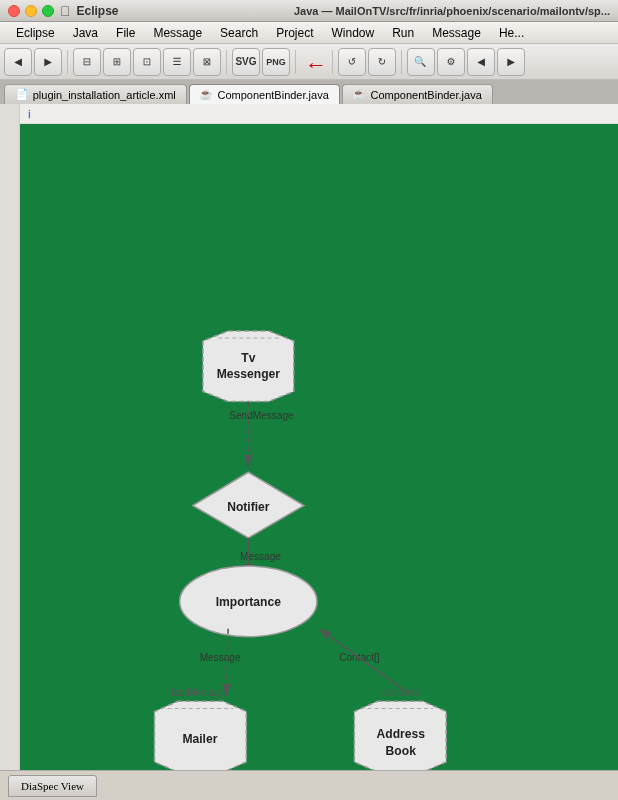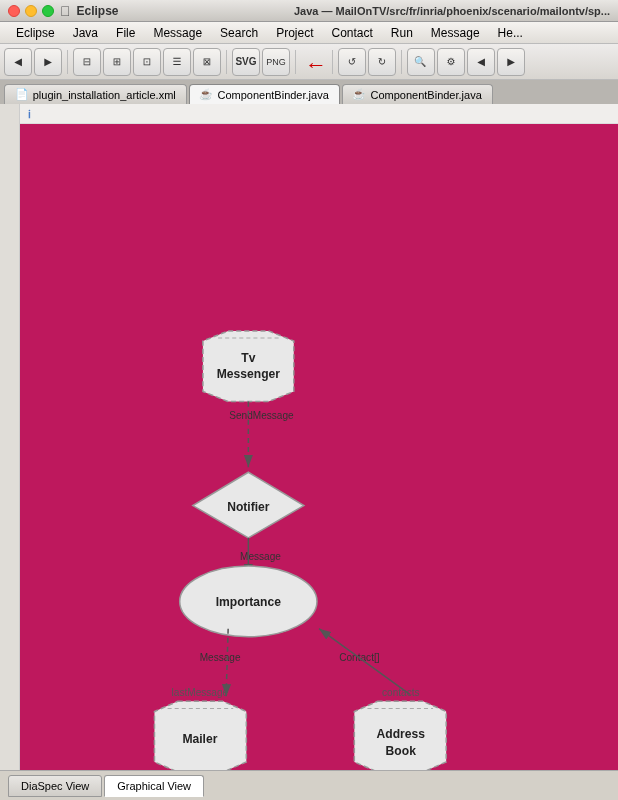--- a/index.html
+++ b/index.html
@@ -138,21 +138,21 @@
       gap: 4px;
     }
     .info-icon {
       color: #4a7cc7;
       font-weight: bold;
     }
 
     
     .diagram-canvas {
       flex: 1;
-      background: #be185d;
+      background: #15803d;
       position: relative;
       overflow: hidden;
     }
 
     
     .diagram-svg {
       position: absolute;
       top: 0;
       left: 0;
       width: 100%;
@@ -172,20 +172,21 @@
     .bottom-tab {
       height: 22px;
       padding: 0 12px;
       background: linear-gradient(to bottom, #e8e6e3, #d0cdc8);
       border: 1px solid #999;
       border-radius: 3px 3px 0 0;
       font-size: 11px;
       display: flex;
       align-items: center;
       cursor: pointer;
+      font-family: Liberation Serif, serif;
     }
     .bottom-tab-active {
       background: white;
       border-bottom-color: white;
     }
     .left-sidebar {
       width: 20px;
       background: #e0ddd8;
       border-right: 1px solid #ccc;
     }
@@ -204,38 +205,38 @@
   <span class="title-bar-text">Java — MailOnTV/src/fr/inria/phoenix/scenario/mailontv/sp...</span>
 </div>
 
 <div class="menu-bar">
   <div class="menu-item">Eclipse</div>
   <div class="menu-item">Java</div>
   <div class="menu-item">File</div>
   <div class="menu-item">Message</div>
   <div class="menu-item">Search</div>
   <div class="menu-item">Project</div>
-  <div class="menu-item">Contact</div>
+  <div class="menu-item">Window</div>
   <div class="menu-item">Run</div>
   <div class="menu-item">Message</div>
   <div class="menu-item">He...</div>
 </div>
 
 <div class="toolbar">
   <div class="toolbar-btn">◀</div>
   <div class="toolbar-btn">▶</div>
   <div class="toolbar-separator"></div>
   <div class="toolbar-btn">⊟</div>
   <div class="toolbar-btn">⊞</div>
   <div class="toolbar-btn">⊡</div>
   <div class="toolbar-btn">☰</div>
   <div class="toolbar-btn">⊠</div>
   <div class="toolbar-separator"></div>
   <div class="toolbar-btn" style="font-size:10px;font-weight:bold;">SVG</div>
-  <div class="toolbar-btn" style="font-size:9px;font-weight:normal;">PNG</div>
+  <div class="toolbar-btn" style="font-size:9px;font-weight:bold;">PNG</div>
   <div class="toolbar-separator"></div>
 
   <div style="display:flex;align-items:center;margin-left:4px;">
     <span style="color:#cc0000;font-size:22px;font-weight:bold;">←</span>
   </div>
   <div class="toolbar-separator"></div>
   <div class="toolbar-btn">↺</div>
   <div class="toolbar-btn">↻</div>
   <div class="toolbar-separator"></div>
   <div class="toolbar-btn">🔍</div>
@@ -322,14 +323,13 @@
           <text x="371" y="608" text-anchor="middle" font-size="12" font-weight="bold" fill="#222">Address</text>
           <text x="371" y="625" text-anchor="middle" font-size="12" font-weight="bold" fill="#222">Book</text>
         </svg>
       </div>
     </div>
   </div>
 </div>
 
 <div class="bottom-tab-bar">
   <div class="bottom-tab">DiaSpec View</div>
-  <div class="bottom-tab bottom-tab-active">Graphical View</div>
 </div>
 
 </body></html>

